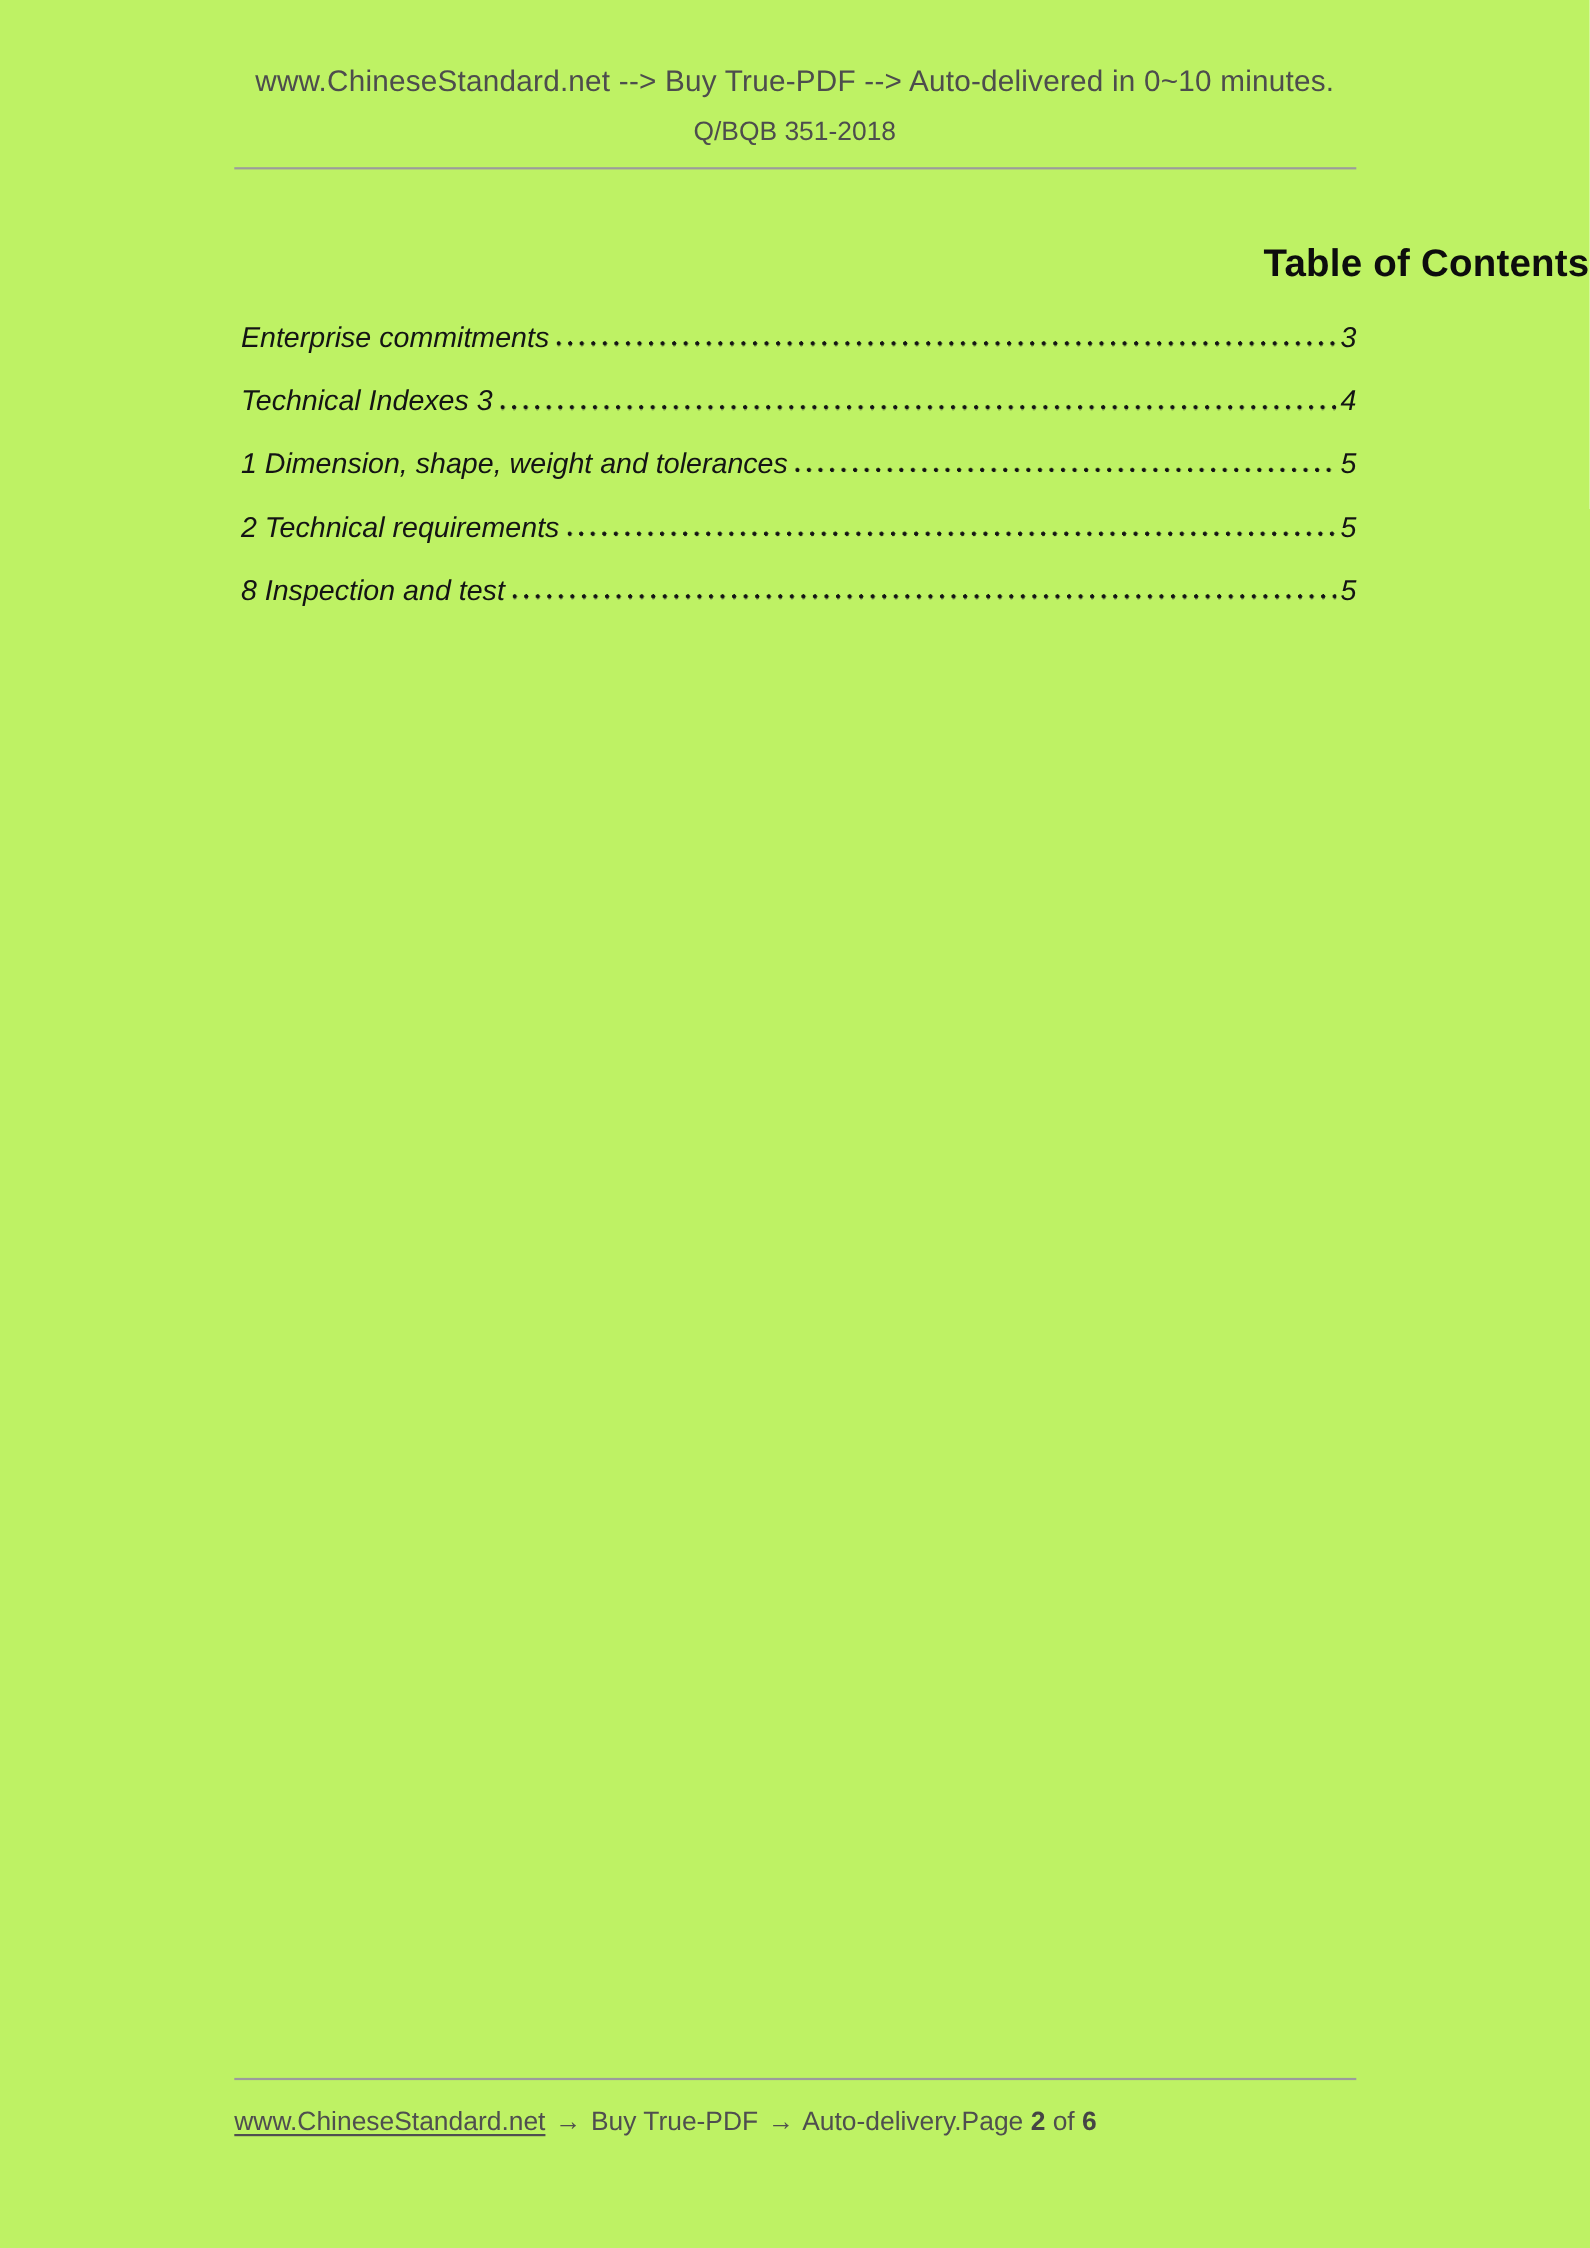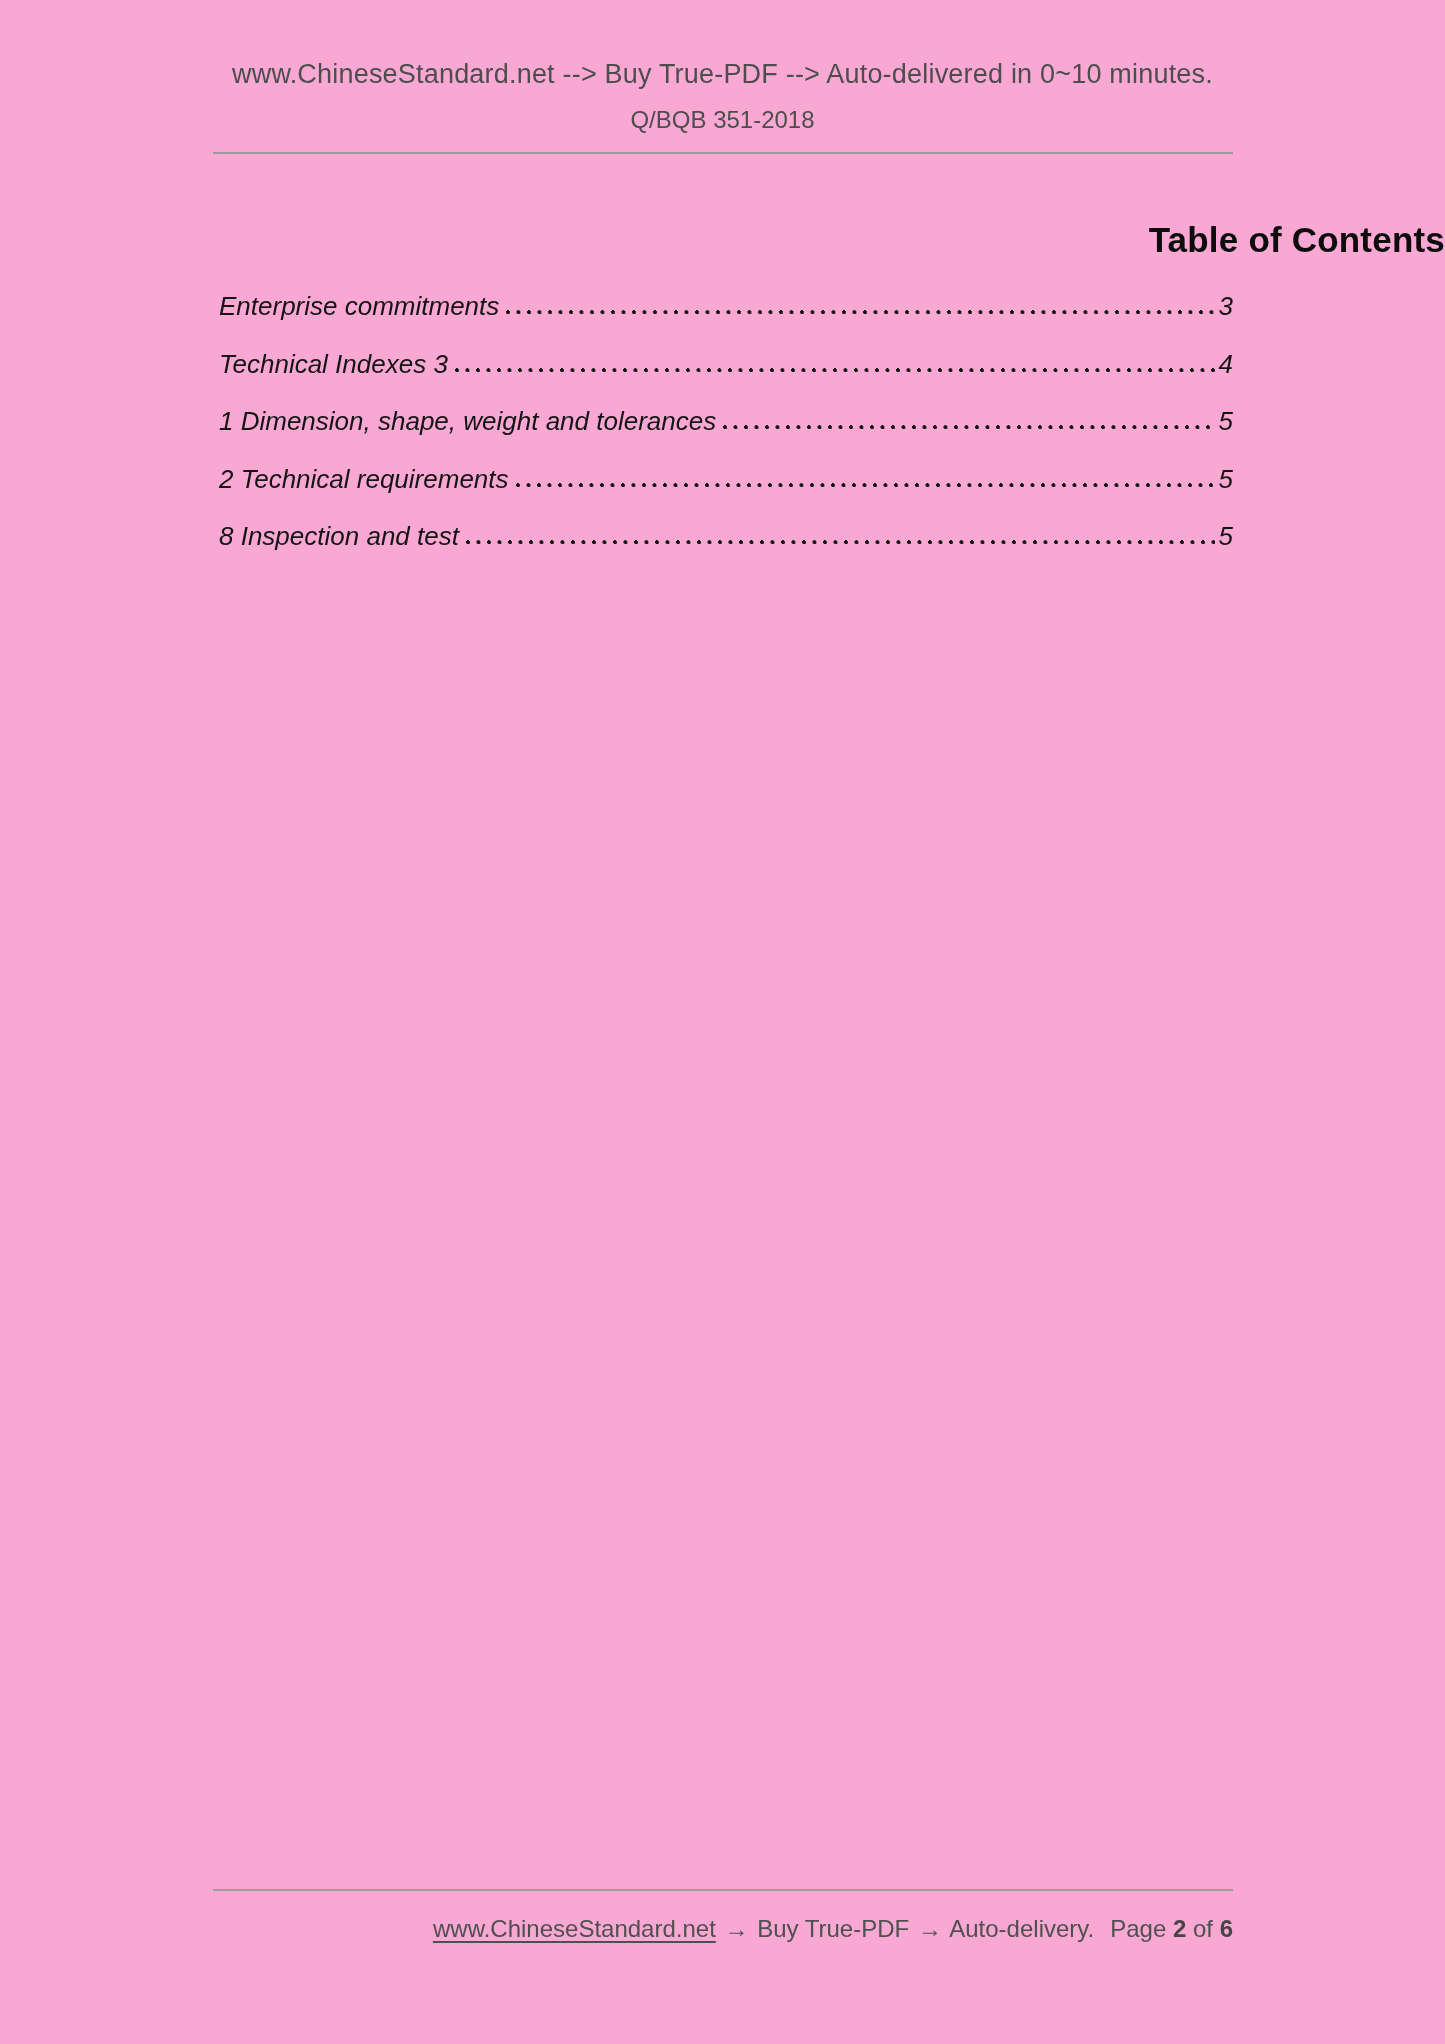--- a/index.html
+++ b/index.html
@@ -8,21 +8,21 @@
     width: 1445px;
     height: 2044px;
     position: relative;
     font-family: "Liberation Sans", "DejaVu Sans", sans-serif;
     color: #161616;
     overflow: hidden;
   }
   .page {
     position: absolute;
     inset: 0;
-    background: #f9a8d4;
+    background: #bef264;
   }
   .header-line1 {
     position: absolute;
     top: 59px;
     left: 0;
     width: 100%;
     text-align: center;
     font-size: 27px;
     color: #4d4d4d;
     letter-spacing: 0.2px;
@@ -88,25 +88,24 @@
   }
   .toc-page {
     white-space: nowrap;
   }
   .footer {
     position: absolute;
     top: 1915px;
     left: 213px;
     width: 1020px;
     display: flex;
-    justify-content: flex-end;
+    justify-content: flex-start;
     align-items: baseline;
     font-size: 24px;
     color: #4f4f4f;
-    gap: 16px;
   }
   .footer-left { white-space: nowrap; }
   .footer-link {
     color: #4f4f4f;
     text-decoration: underline;
     text-underline-offset: 4px;
     cursor: pointer;
   }
   .footer-arrow { padding: 0 2px; }
   .footer-right { white-space: nowrap; }

